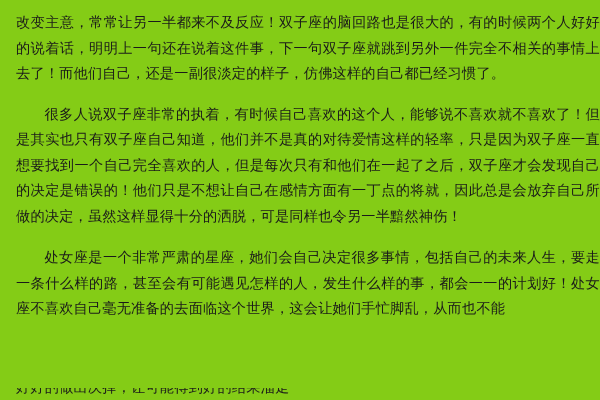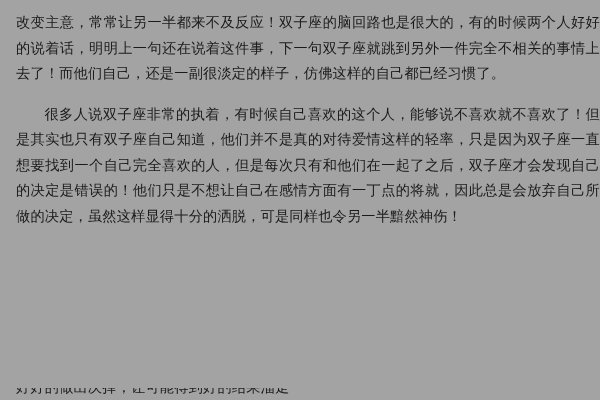--- a/index.html
+++ b/index.html
@@ -11,21 +11,21 @@
     height: 400px;
     background: #ffffff;
     font-family: "Liberation Sans", sans-serif;
     overflow: hidden;
   }
   .page {
     width: 600px;
     height: 400px;
     box-sizing: border-box;
     padding: 10px 0 0 16px;
-    background: #a3a3a3;
+    background: #84cc16;
     position: relative;
     overflow: hidden;
   }
   .para {
     margin: 0 0 16px 0;
     font-size: 14.2px;
     line-height: 25.5px;
     color: #1a1a1a;
     text-align: justify;
     text-justify: inter-ideograph;
@@ -60,18 +60,19 @@
 </style>
 </head>
 <body>
 
 <div class="page">
 
   <p class="para">改变主意，常常让另一半都来不及反应！双子座的脑回路也是很大的，有的时候两个人好好的说着话，明明上一句还在说着这件事，下一句双子座就跳到另外一件完全不相关的事情上去了！而他们自己，还是一副很淡定的样子，仿佛这样的自己都已经习惯了。</p>
 
   <p class="para indent">很多人说双子座非常的执着，有时候自己喜欢的这个人，能够说不喜欢就不喜欢了！但是其实也只有双子座自己知道，他们并不是真的对待爱情这样的轻率，只是因为双子座一直想要找到一个自己完全喜欢的人，但是每次只有和他们在一起了之后，双子座才会发现自己的决定是错误的！他们只是不想让自己在感情方面有一丁点的将就，因此总是会放弃自己所做的决定，虽然这样显得十分的洒脱，可是同样也令另一半黯然神伤！</p>
 
+  <p class="para indent last">处女座是一个非常严肃的星座，她们会自己决定很多事情，包括自己的未来人生，要走一条什么样的路，甚至会有可能遇见怎样的人，发生什么样的事，都会一一的计划好！处女座不喜欢自己毫无准备的去面临这个世界，这会让她们手忙脚乱，从而也不能</p>
 
   <div class="clipped-line">
     <span>好好的做出决择，让可能得到好的结果溜走</span>
   </div>
 
 </div>
 
 </body></html>

